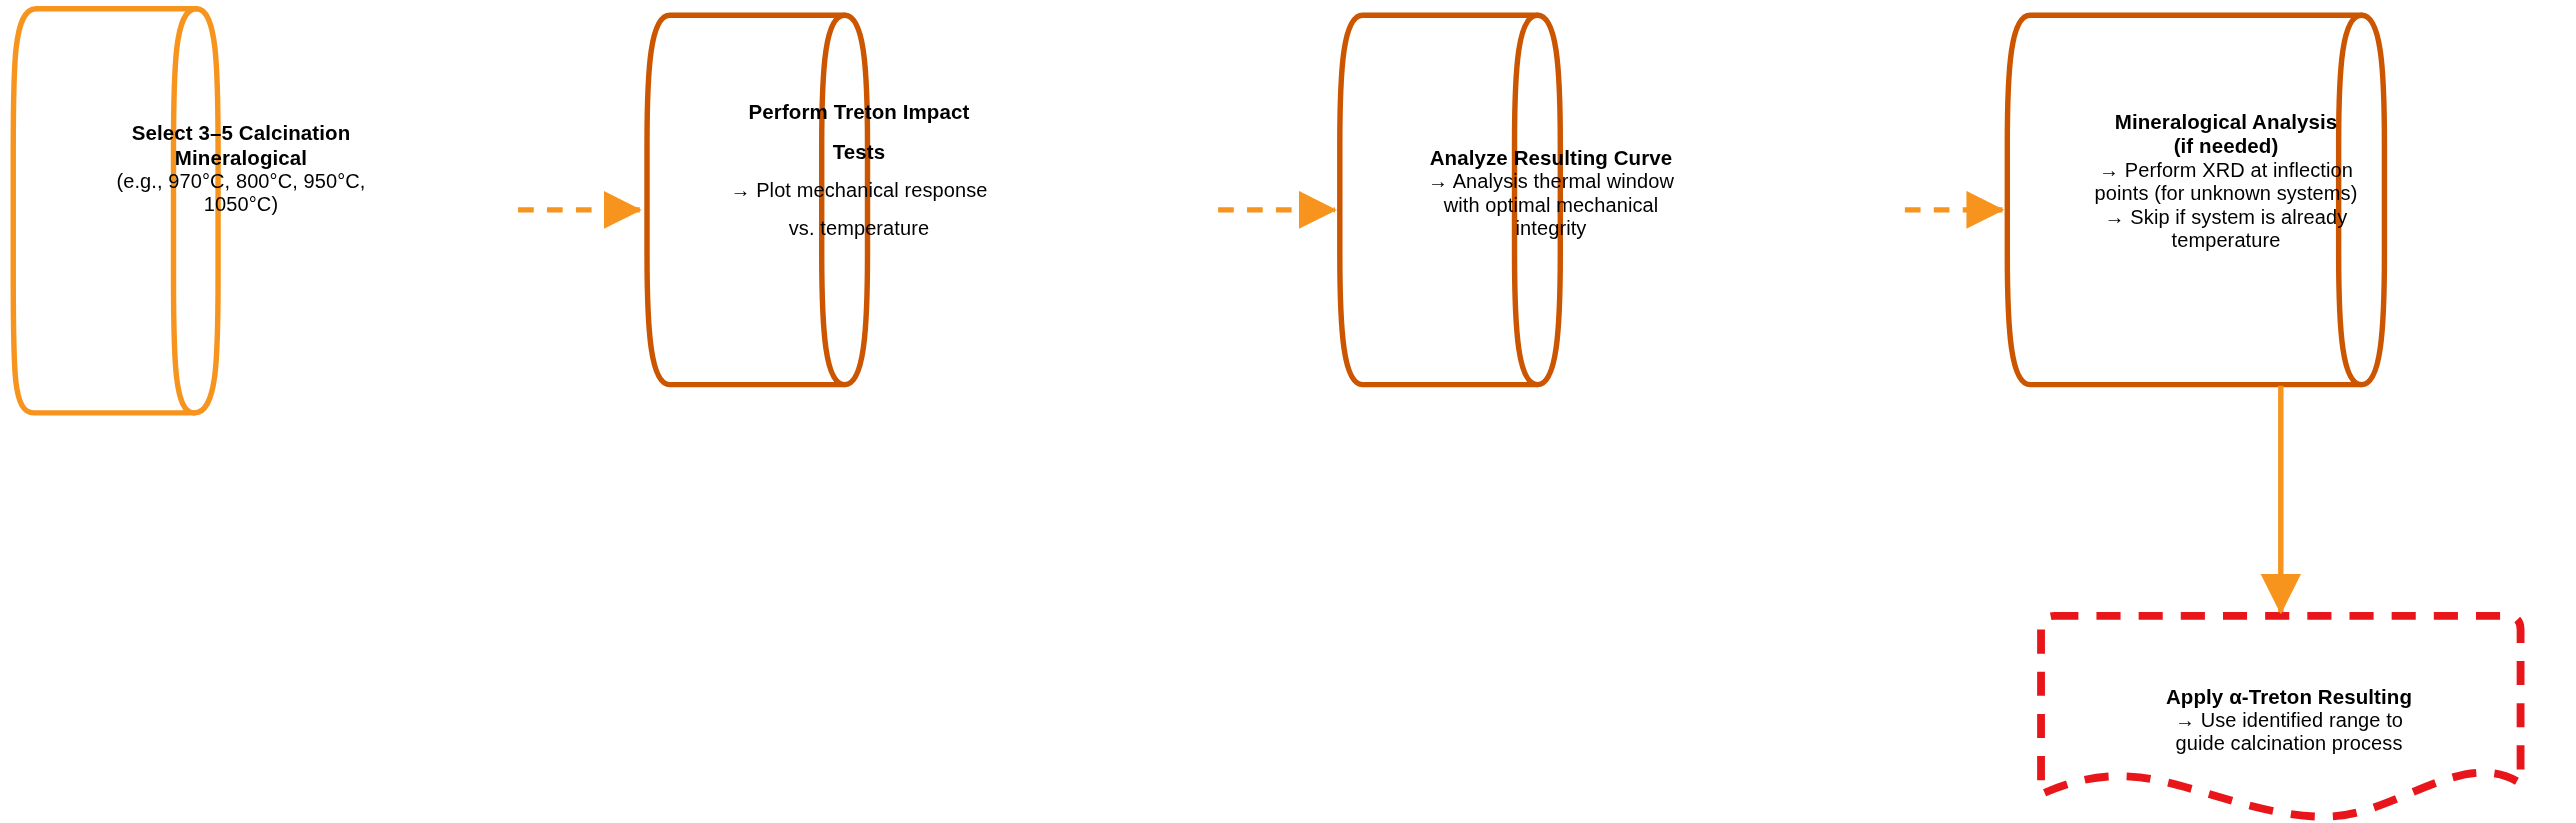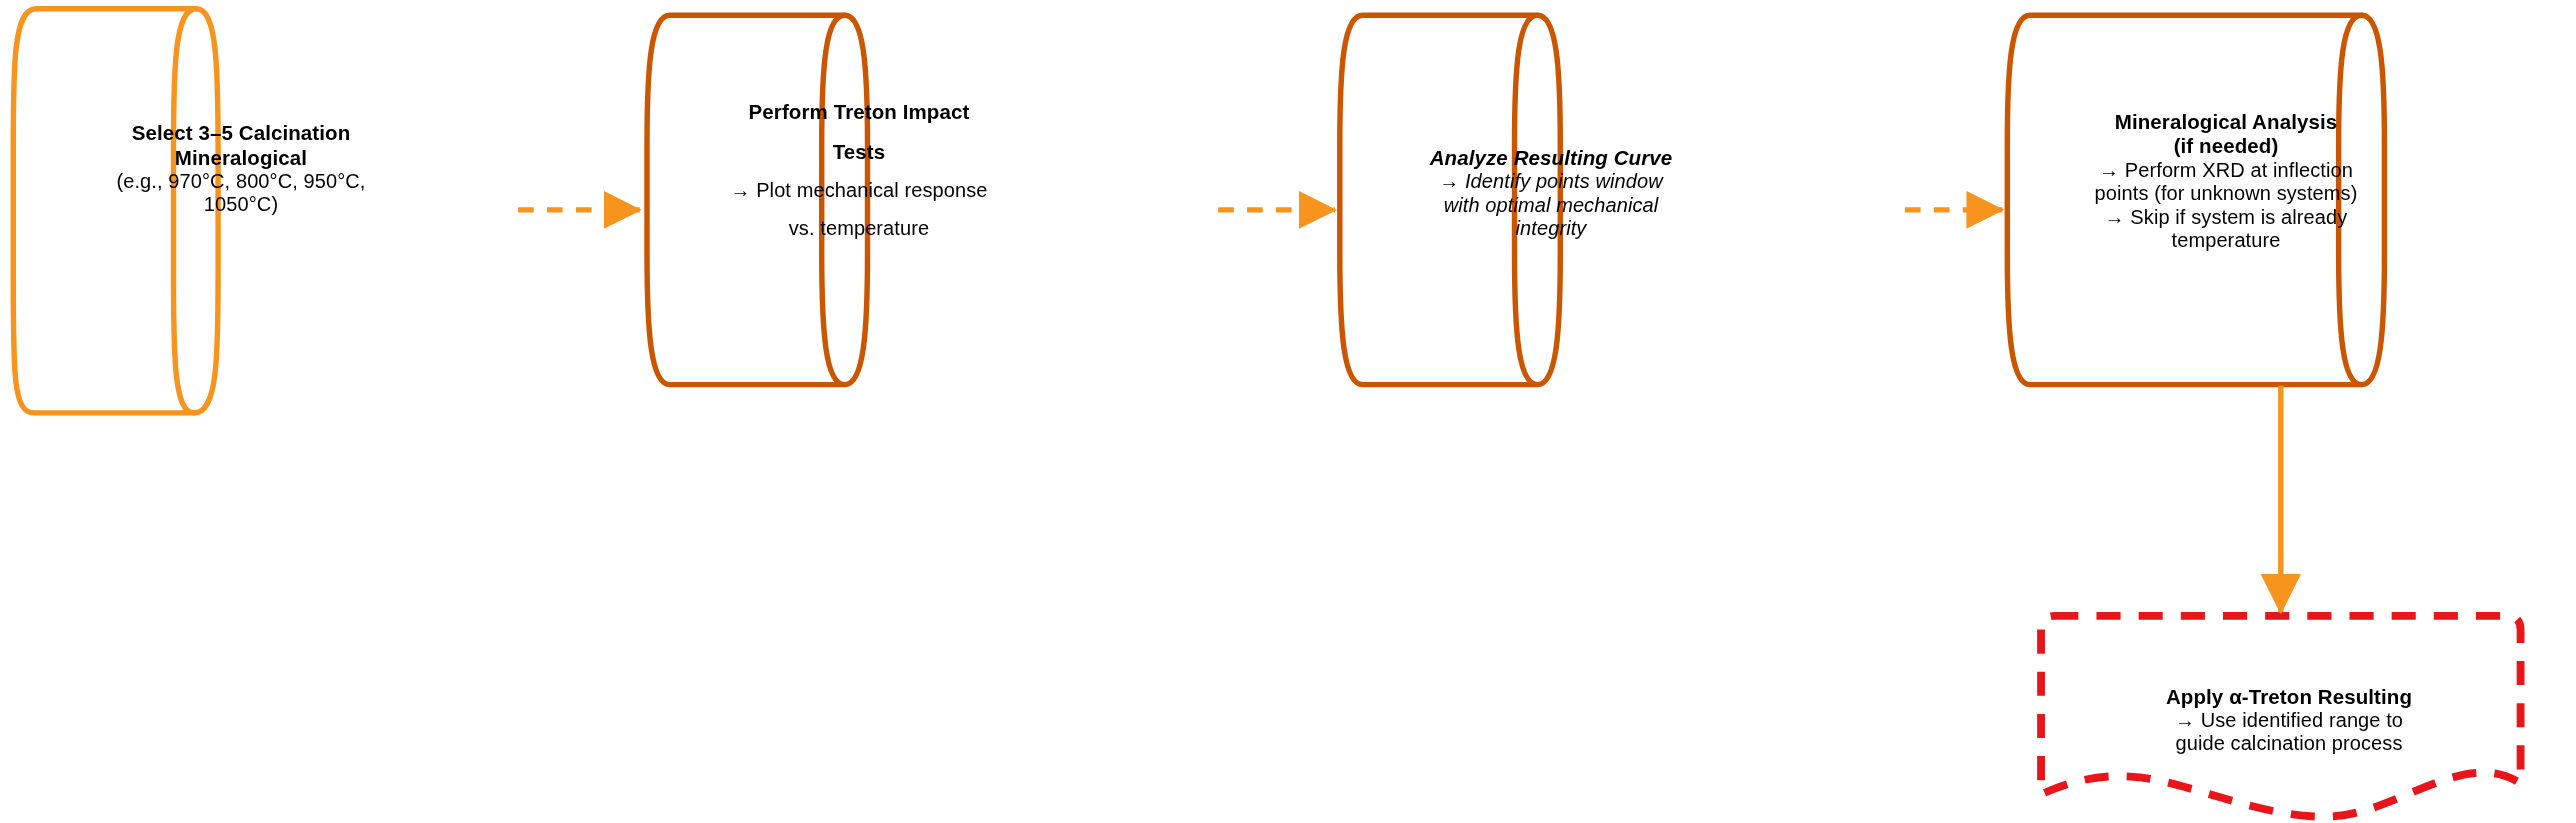--- a/index.html
+++ b/index.html
@@ -42,21 +42,21 @@
     font-weight: normal;
     font-size: 20px;
     letter-spacing: 0.1px;
   }
 
   
   #label-node-1 { left: 30px;  top: 90px;  width: 422px;  height: 127px; }
   
   #label-node-2 { left: 663px; top: 111px; width: 392px;  height: 130px; gap: 15px; }
   
-  #label-node-3 { left: 1355px; top: 111px; width: 392px;  height: 130px; font-style: italic; }
+  #label-node-3 { left: 1355px; top: 111px; width: 392px;  height: 130px; }
   
   #label-node-4 { left: 2012px; top: 78px; width: 428px;  height: 175px; }
   
   #label-node-5 { left: 2060px; top: 636px; width: 458px; height: 120px; }
 </style>
 </head>
 <body>
 
 <svg id="flow-canvas" viewBox="0 0 4276 1367" xmlns="http://www.w3.org/2000/svg">
 
@@ -166,21 +166,21 @@
 
 <div class="node-label" id="label-node-2">
   <div class="node-title">Perform Treton Impact</div>
   <div class="node-title">Tests</div>
   <div class="node-body">→ Plot mechanical response</div>
   <div class="node-body">vs. temperature</div>
 </div>
 
 <div class="node-label" id="label-node-3">
   <div class="node-title">Analyze Resulting Curve</div>
-  <div class="node-body">→ Identify points window</div>
+  <div class="node-body">→ Analysis thermal window</div>
   <div class="node-body">with optimal mechanical</div>
   <div class="node-body">integrity</div>
 </div>
 
 <div class="node-label" id="label-node-4">
   <div class="node-title">Mineralogical Analysis</div>
   <div class="node-title">(if needed)</div>
   <div class="node-body">→ Perform XRD at inflection</div>
   <div class="node-body">points (for unknown systems)</div>
   <div class="node-body">→ Skip if system is already</div>

